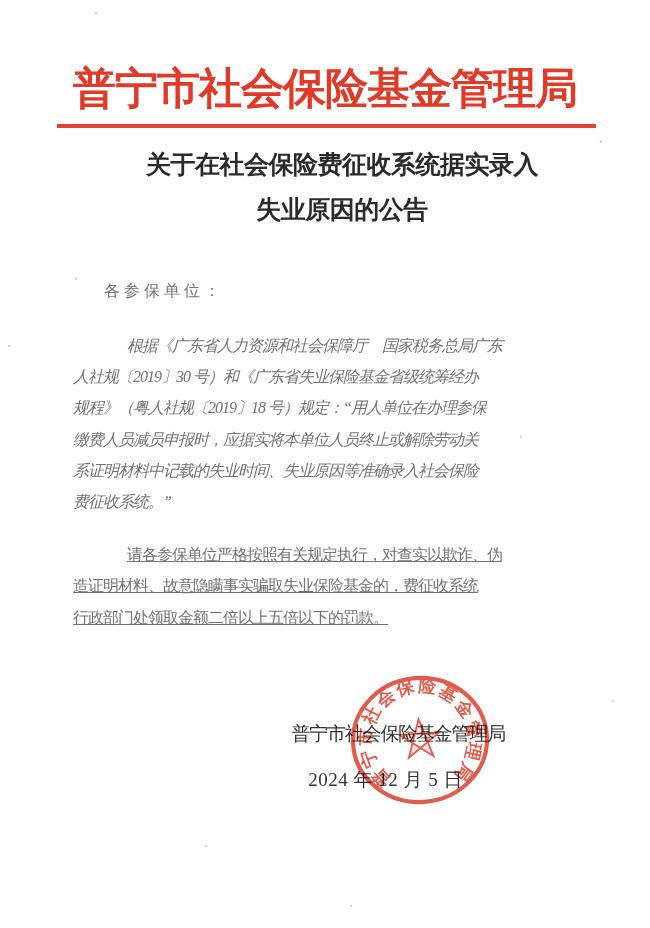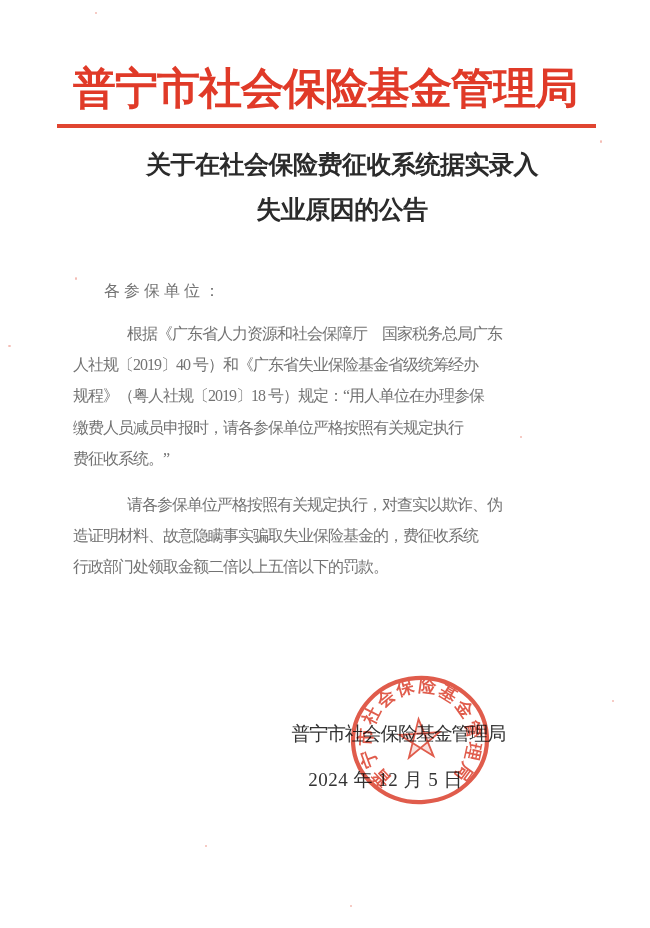--- a/index.html
+++ b/index.html
@@ -44,22 +44,22 @@
     color:#737373;
     font-size:16px;letter-spacing:-1px;
     line-height:31.2px;
   }
   .salutation{
     padding-left:31px;
     letter-spacing:4px;
     line-height:33px;
   }
   .para{margin:0;}
-  .para.p1{margin-top:11px;}
-  .para.p2{margin-top:15px;}
+  .para.p1{margin-top:23px;font-style:italic;}
+  .para.p2{margin-top:22px;text-decoration:underline;}
   .bline{white-space:nowrap;}
   .bline.indent{text-indent:54px;}
 
   
   .sig-org{
     position:absolute;top:721px;right:145px;
     color:#333333;font-size:19px;letter-spacing:-1.2px;
     white-space:nowrap;
   }
   .sig-date{
@@ -89,23 +89,24 @@
   <div class="red-rule"></div>
 
   <div class="doc-title line1">关于在社会保险费征收系统据实录入</div>
   <div class="doc-title line2">失业原因的公告</div>
 
   <div class="body-text">
     <div class="salutation">各参保单位：</div>
 
     <div class="para p1">
       <div class="bline indent">根据《广东省人力资源和社会保障厅　国家税务总局广东</div>
-      <div class="bline">人社规〔2019〕40 号）和《广东省失业保险基金省级统筹经办</div>
+      <div class="bline">人社规〔2019〕30 号）和《广东省失业保险基金省级统筹经办</div>
       <div class="bline">规程》（粤人社规〔2019〕18 号）规定：“用人单位在办理参保</div>
-      <div class="bline">缴费人员减员申报时，请各参保单位严格按照有关规定执行</div>
+      <div class="bline">缴费人员减员申报时，应据实将本单位人员终止或解除劳动关</div>
+      <div class="bline">系证明材料中记载的失业时间、失业原因等准确录入社会保险</div>
       <div class="bline">费征收系统。”</div>
     </div>
 
     <div class="para p2">
       <div class="bline indent">请各参保单位严格按照有关规定执行，对查实以欺诈、伪</div>
       <div class="bline">造证明材料、故意隐瞒事实骗取失业保险基金的，费征收系统</div>
       <div class="bline">行政部门处领取金额二倍以上五倍以下的罚款。</div>
     </div>
   </div>
 

